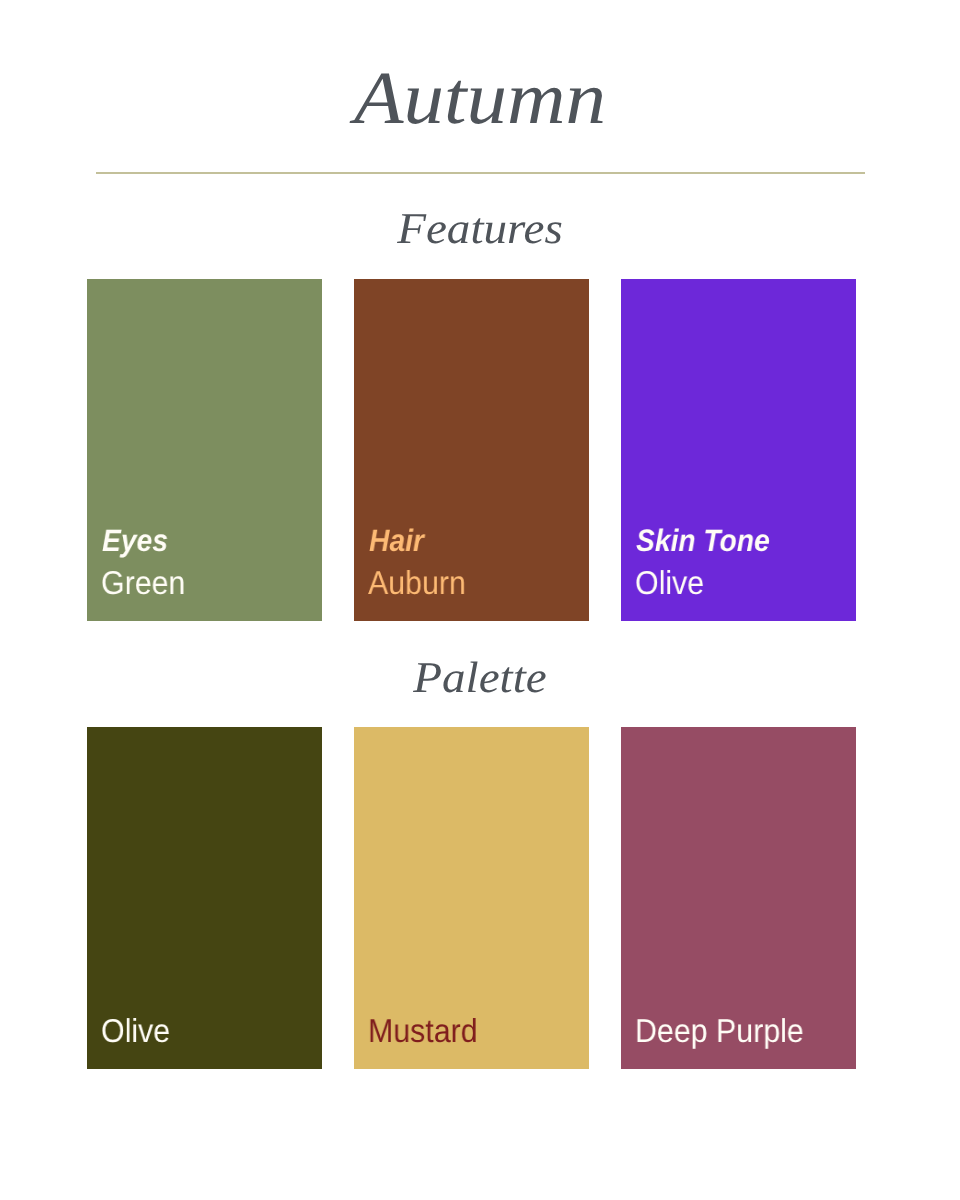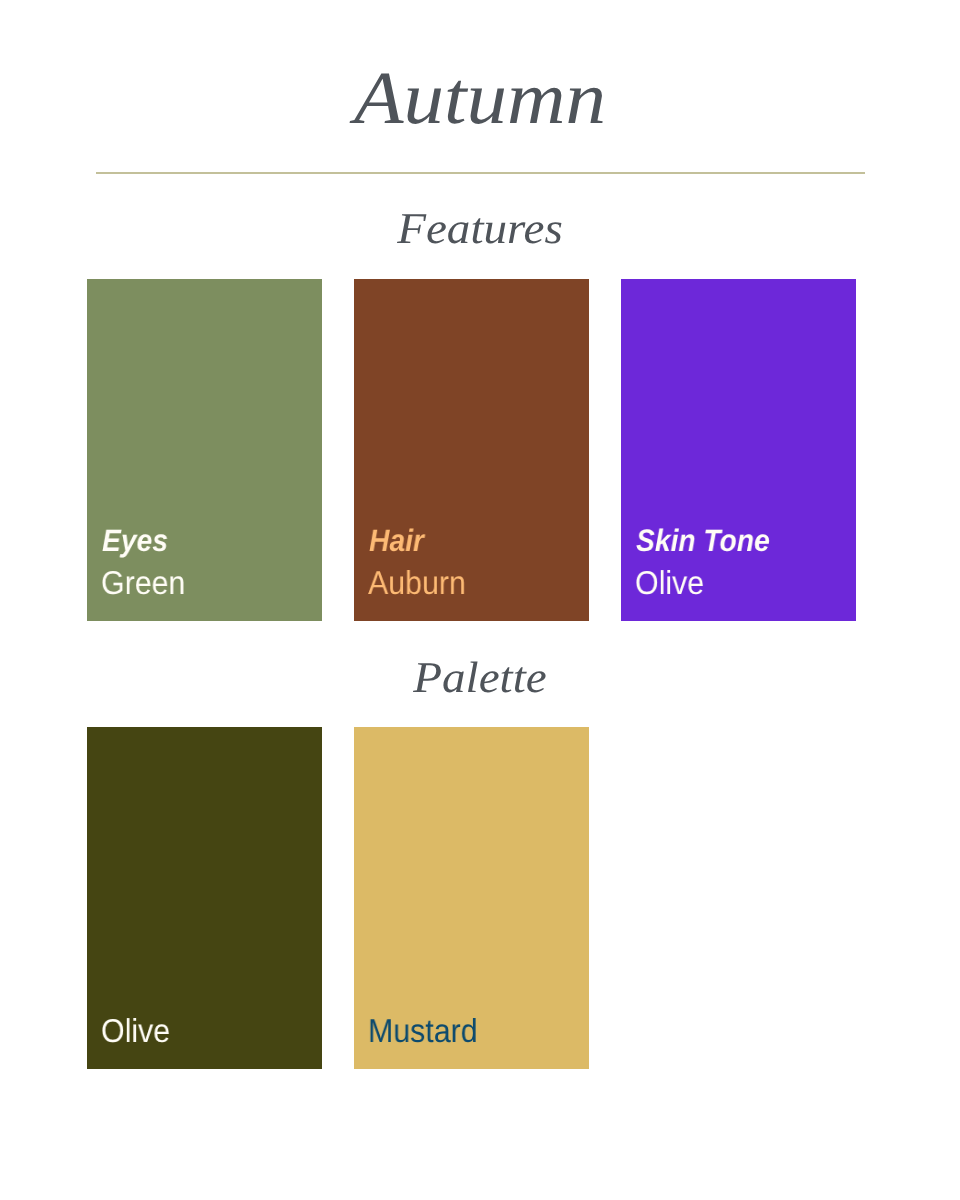--- a/index.html
+++ b/index.html
@@ -88,23 +88,29 @@
 
   <div class="grid grid-palette">
 
     <div class="swatch" style="background-color: rgb(69, 69, 18); color: rgb(255, 253, 246);">
       <div class="sw-text">
 
         <div class="sw-value">Olive</div>
       </div>
     </div>
 
-    <div class="swatch" style="background-color: rgb(220, 186, 102); color: #0c4a6e;">
+    <div class="swatch" style="background-color: rgb(220, 186, 102); color: #7f1d1d;">
       <div class="sw-text">
 
         <div class="sw-value">Mustard</div>
       </div>
     </div>
 
+    <div class="swatch" style="background-color: rgb(150, 76, 100); color: rgb(255, 253, 246);">
+      <div class="sw-text">
+
+        <div class="sw-value">Deep Purple</div>
+      </div>
+    </div>
 
   </div>
 
 </div>
 
 </body></html>

